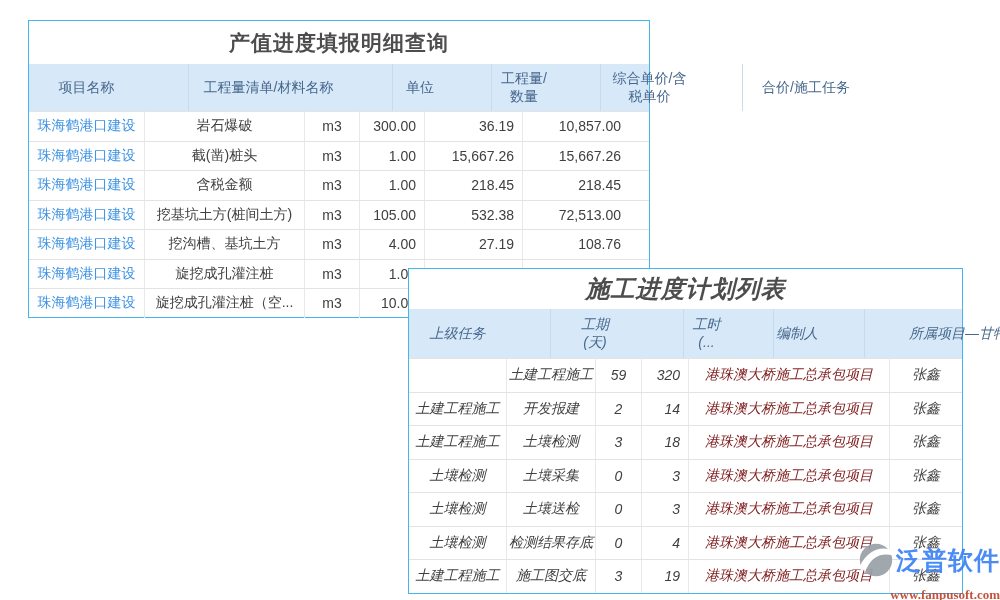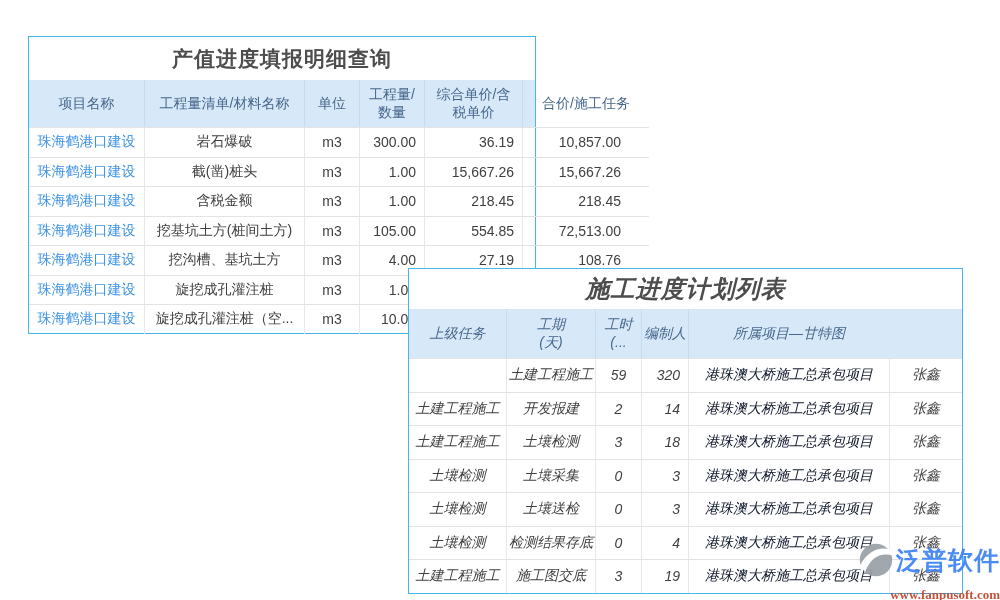--- a/index.html
+++ b/index.html
@@ -6,29 +6,29 @@
   body{
     width:1000px;height:600px;position:relative;overflow:hidden;
     background:#ffffff;
     font-family:"Liberation Sans","DejaVu Sans",sans-serif;
     -webkit-font-smoothing:antialiased;
   }
   .panel{
     position:absolute;background:#ffffff;
     border:1px solid #45b5ee;box-sizing:border-box;
   }
-  #panel1{left:28px;top:36px;width:508px;height:298px;}
+  #panel1{left:28px;top:20px;width:622px;height:298px;}
   #panel2{left:408px;top:268px;width:555px;height:326px;z-index:5;font-style:italic;}
   .panel-title{
     display:flex;align-items:center;justify-content:center;
     font-weight:bold;color:#4d4d4d;letter-spacing:1px;
   }
   #panel1 .panel-title{height:43px;font-size:21px;}
   #panel2 .panel-title{height:40px;font-size:24px;}
-  .thead{display:grid;background:#d7e9f8;}
+  .thead{display:grid;background:#d7e9f8;gap:44px;}
   #panel1 .thead{grid-template-columns:115px 160px 55px 65px 98px 127px;height:47px;}
   #panel2 .thead{grid-template-columns:97px 89px 46px 47px 201px 73px;height:49px;}
   .th{
     display:flex;align-items:center;justify-content:center;text-align:center;
     font-size:14px;color:#47678c;line-height:1.25;white-space:pre-line;
     border-left:1px solid #c3dcf0;box-sizing:border-box;padding:0 2px;
   }
   .th:first-child{border-left:none;}
   .row{display:grid;}
   #panel1 .row{grid-template-columns:115px 160px 55px 65px 98px 127px;height:29.5px;}
@@ -36,21 +36,21 @@
   .td{
     display:flex;align-items:center;justify-content:center;
     font-size:14px;color:#404040;box-sizing:border-box;
     border-left:1px solid #e8e8e8;border-top:1px solid #e3e3e3;
     overflow:hidden;white-space:nowrap;padding:0 3px;
   }
   .td:first-child{border-left:none;}
   .td.right{justify-content:flex-end;padding-right:8px;}
   .td.right-lg{justify-content:flex-end;padding-right:28px;}
   .link1{color:#3e93e4;cursor:pointer;}
-  .link2{color:#0f172a;cursor:pointer;}
+  .link2{color:#7f1d1d;cursor:pointer;}
   #logo{
     position:absolute;left:858px;top:542px;width:142px;z-index:9;opacity:.92;
   }
   #logo .logo-row{display:flex;align-items:center;gap:2px;}
   #logo .logo-text{
     font-size:25px;font-weight:bold;color:#3b82f6;letter-spacing:1px;white-space:nowrap;
   }
   #logo .logo-url{
     font-family:"Liberation Serif","DejaVu Serif",serif;
     font-size:13px;font-weight:bold;color:#c0452e;text-align:right;
@@ -95,21 +95,21 @@
     <div class="td">m3</div>
     <div class="td right">1.00</div>
     <div class="td right">218.45</div>
     <div class="td right-lg">218.45</div>
   </div>
   <div class="row">
     <div class="td link1">珠海鹤港口建设</div>
     <div class="td">挖基坑土方(桩间土方)</div>
     <div class="td">m3</div>
     <div class="td right">105.00</div>
-    <div class="td right">554.85</div>
+    <div class="td right">532.38</div>
     <div class="td right-lg">72,513.00</div>
   </div>
   <div class="row">
     <div class="td link1">珠海鹤港口建设</div>
     <div class="td">挖沟槽、基坑土方</div>
     <div class="td">m3</div>
     <div class="td right">4.00</div>
     <div class="td right">27.19</div>
     <div class="td right-lg">108.76</div>
   </div>

